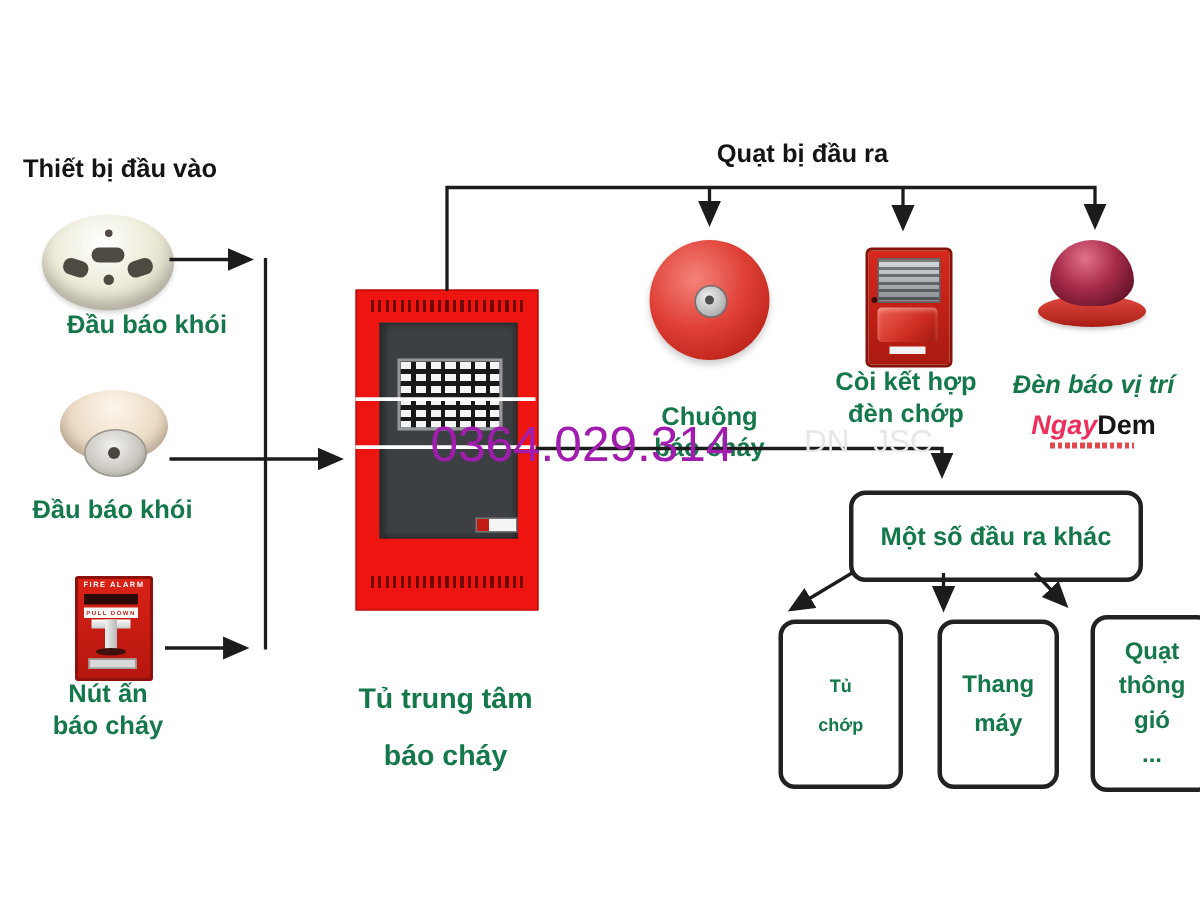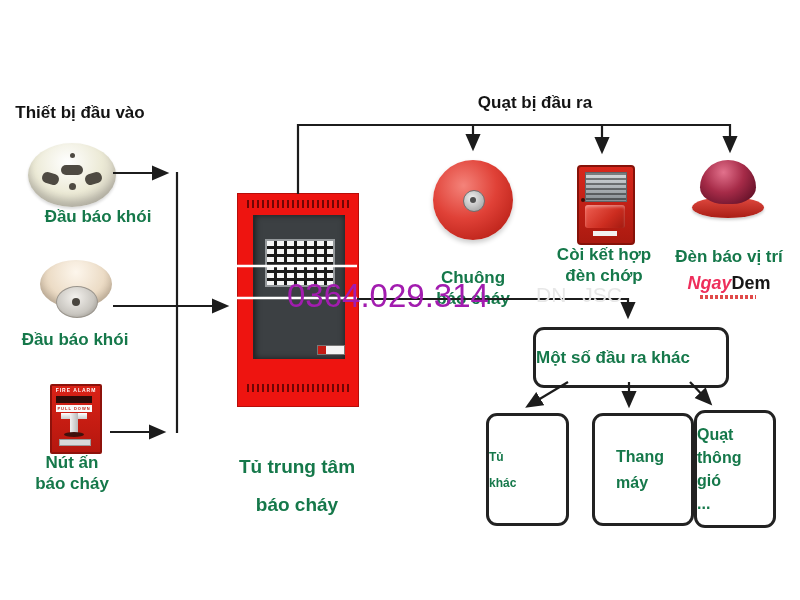--- a/index.html
+++ b/index.html
@@ -81,25 +81,25 @@
   
   .beacon { left:692px; top:160px; width:72px; height:58px; z-index:2; }
   .beacon .dome { left:8px; top:0; width:56px; height:44px;
     border-radius:50% 50% 42% 42% / 62% 62% 38% 38%;
     background:radial-gradient(circle at 42% 28%, #e2718c, #a62b48 45%, #5f0f26 88%); }
   .beacon .base { left:0; top:37px; width:72px; height:21px; border-radius:50%;
     background:linear-gradient(#e14a40,#a91d15); box-shadow:0 2px 3px rgba(0,0,0,.2); }
 
   
   .fbox { border:3px solid #222; border-radius:11px; background:#fff; z-index:2;
-          display:flex; align-items:flex-start; justify-content:center; flex-direction:column;
-          color:var(--label-green); font-weight:bold; text-align:center; }
+          display:flex; align-items:center; justify-content:center; flex-direction:column;
+          color:var(--label-green); font-weight:bold; text-align:center;margin-left:33px; }
   .others { left:533px; top:327px; width:190px; height:55px; font-size:17px; }
   .b1 { left:486px; top:413px; width:77px; height:107px; font-size:12px; line-height:26px; }
-  .b2 { left:592px; top:413px; width:75px; height:107px; font-size:16px; line-height:26px;padding-left:21px; }
+  .b2 { left:592px; top:413px; width:75px; height:107px; font-size:16px; line-height:26px; }
   .b3 { left:694px; top:410px; width:76px; height:112px; font-size:16px; line-height:23px; }
 
   
   .logo { left:664px; top:273px; width:130px; text-align:center; font-size:18px; font-weight:bold; z-index:3; }
   .logo .p1 { color:var(--logo-pink); font-style:italic; }
   .logo .p2 { color:#161616; }
   .tagline { left:700px; top:295px; width:56px; height:4px; z-index:3;
     background:repeating-linear-gradient(90deg, #e04a4a 0 3px, transparent 3px 5px); }
   .wm { color:#e9e9e9; z-index:7; white-space:nowrap; }
   .wm-site { left:34px; top:276px; font-size:23px; color:#d6d6d6; }
@@ -196,33 +196,33 @@
   </div>
   <div class="abs glabel" style="left:544px; top:244px; width:120px;">
     <div>Còi kết hợp</div>
     <div>đèn chớp</div>
   </div>
 
   <div class="abs beacon">
     <div class="abs base"></div>
     <div class="abs dome"></div>
   </div>
-  <div class="abs glabel" style="left:664px; top:246px; width:130px;">Đèn báo vị trí</div>
+  <div class="abs glabel" style="left:664px; top:246px; width:130px;font-style:italic;">Đèn báo vị trí</div>
 
   <div class="abs logo">
     <span class="p1">Ngay</span><span class="p2">Dem</span>
   </div>
   <div class="abs tagline"></div>
 
   <div class="abs fbox others">
     <div>Một số đầu ra khác</div>
   </div>
   <div class="abs fbox b1">
     <div>Tủ</div>
-    <div>khác</div>
+    <div>chớp</div>
   </div>
   <div class="abs fbox b2">
     <div>Thang</div>
     <div>máy</div>
   </div>
   <div class="abs fbox b3">
     <div>Quạt</div>
     <div>thông</div>
     <div>gió</div>
     <div>...</div>

